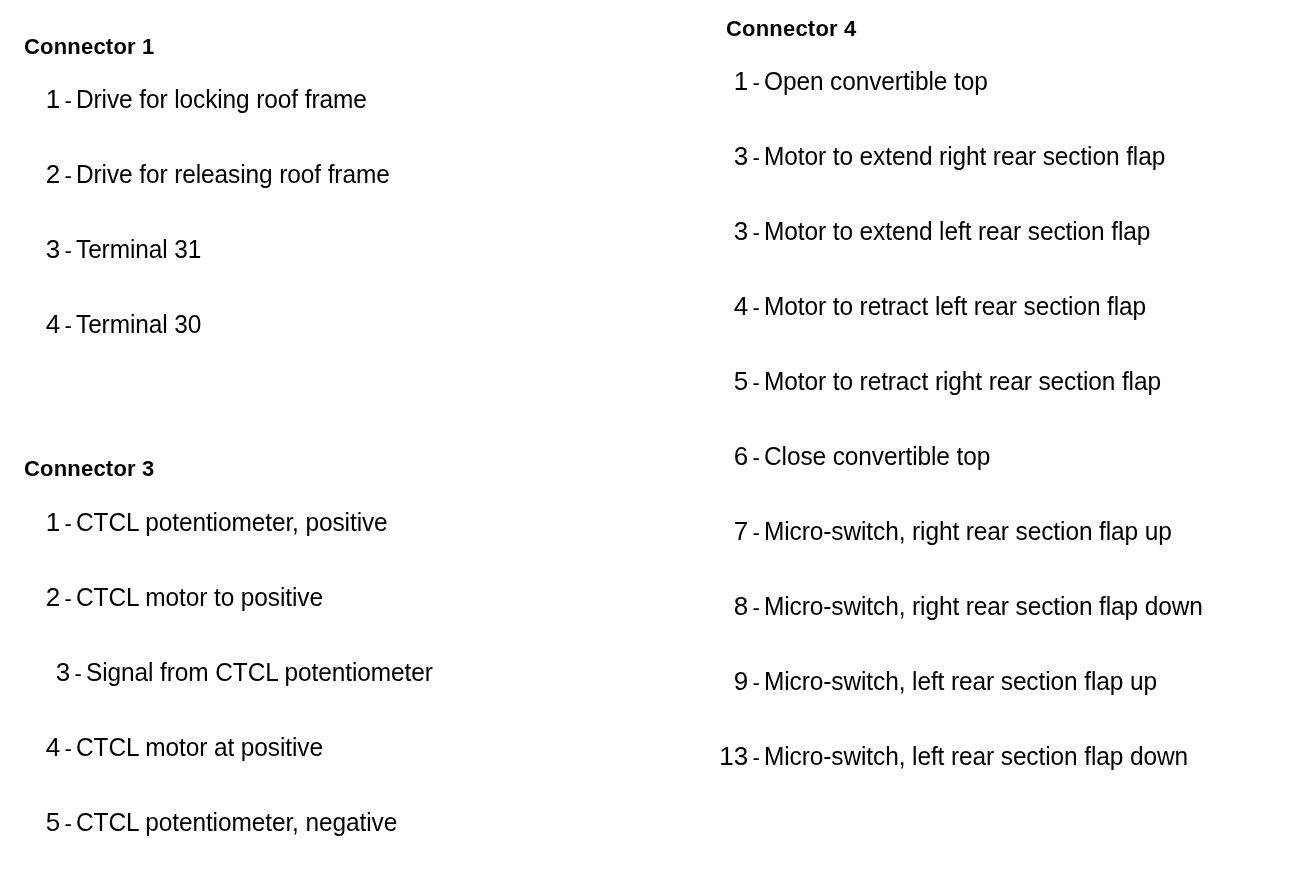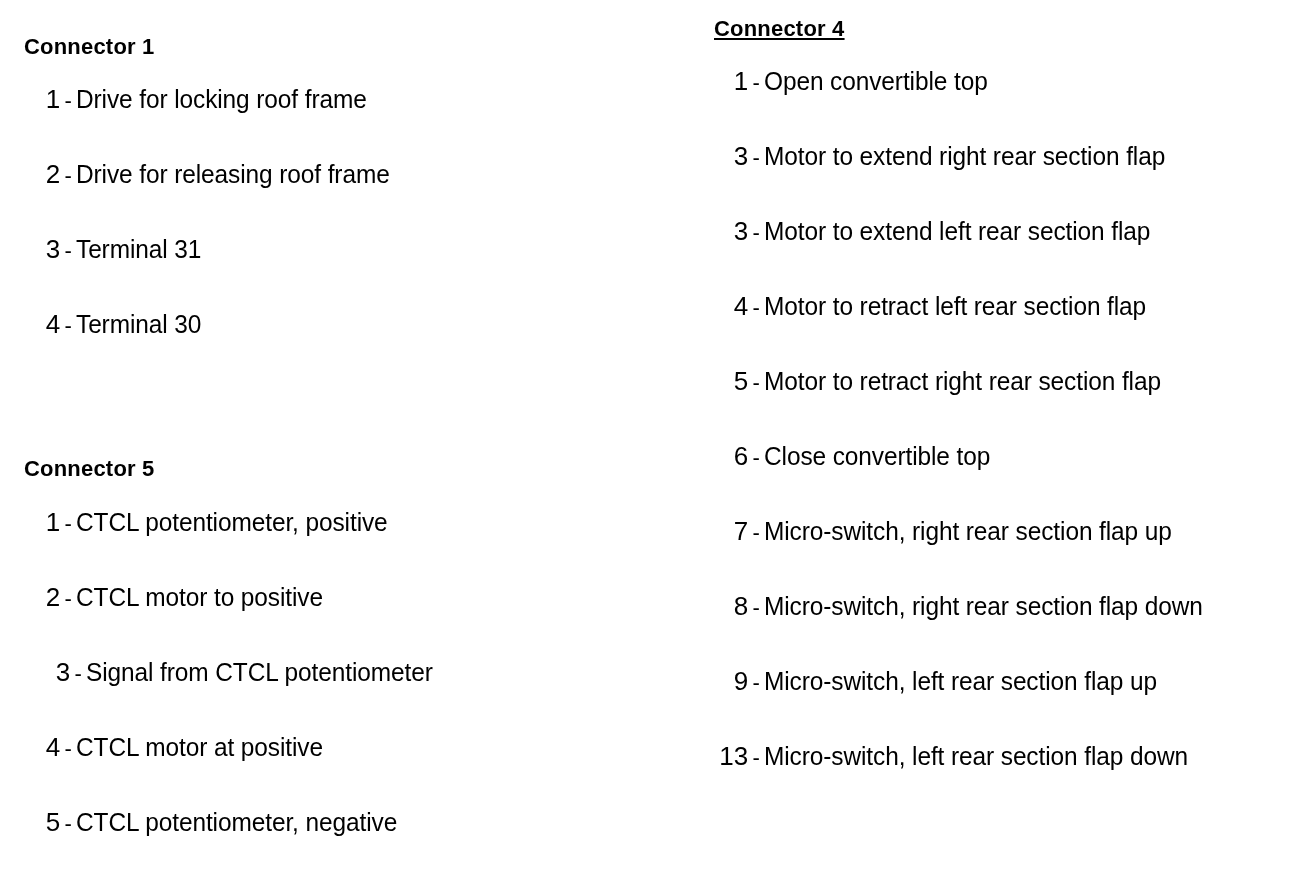--- a/index.html
+++ b/index.html
@@ -111,21 +111,21 @@
             <span class="pin-label">Terminal 31</span>
           </li>
           <li class="pin-row" style="top: 311px; left: 38px;">
             <span class="pin-num">4</span>
             <span class="pin-dash">-</span>
             <span class="pin-label">Terminal 30</span>
           </li>
         </ul>
       </div>
       <div class="section">
-        <div class="section-title" style="position: absolute; top: 458px; left: 24px;">Connector 5</div>
+        <div class="section-title" style="position: absolute; top: 458px; left: 24px;">Connector 3</div>
         <ul class="pin-list">
           <li class="pin-row" style="top: 509px; left: 38px;">
             <span class="pin-num">1</span>
             <span class="pin-dash">-</span>
             <span class="pin-label">CTCL potentiometer, positive</span>
           </li>
           <li class="pin-row" style="top: 584px; left: 38px;">
             <span class="pin-num">2</span>
             <span class="pin-dash">-</span>
             <span class="pin-label">CTCL motor to positive</span>
@@ -143,21 +143,21 @@
           <li class="pin-row" style="top: 809px; left: 38px;">
             <span class="pin-num">5</span>
             <span class="pin-dash">-</span>
             <span class="pin-label">CTCL potentiometer, negative</span>
           </li>
         </ul>
       </div>
     </div>
   <div class="column column-right">
       <div class="section">
-        <div class="section-title" style="position: absolute; top: 18px; left: 14px; text-decoration: underline;">Connector 4</div>
+        <div class="section-title" style="position: absolute; top: 18px; left: 26px;">Connector 4</div>
         <ul class="pin-list">
           <li class="pin-row" style="top: 68px; left: 14px;">
             <span class="pin-num">1</span>
             <span class="pin-dash">-</span>
             <span class="pin-label">Open convertible top</span>
           </li>
           <li class="pin-row" style="top: 143px; left: 14px;">
             <span class="pin-num">3</span>
             <span class="pin-dash">-</span>
             <span class="pin-label">Motor to extend right rear section flap</span>

